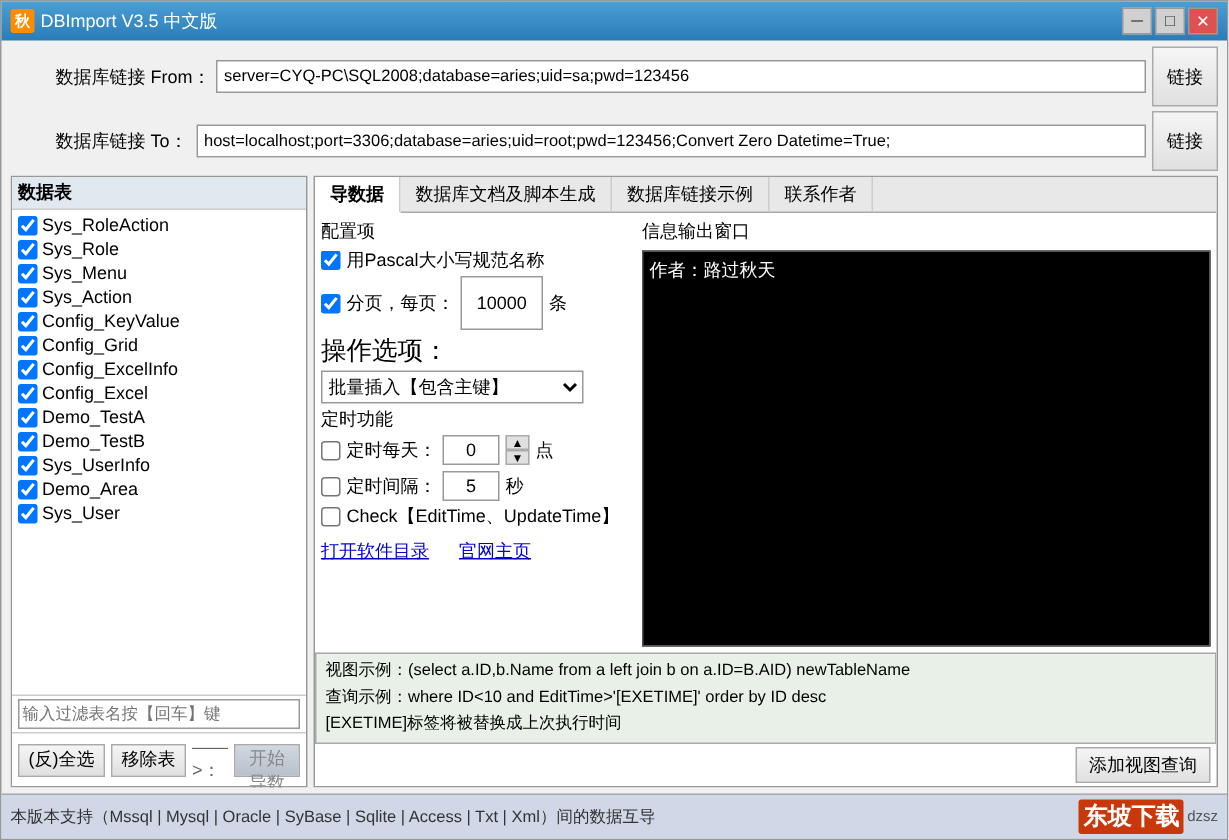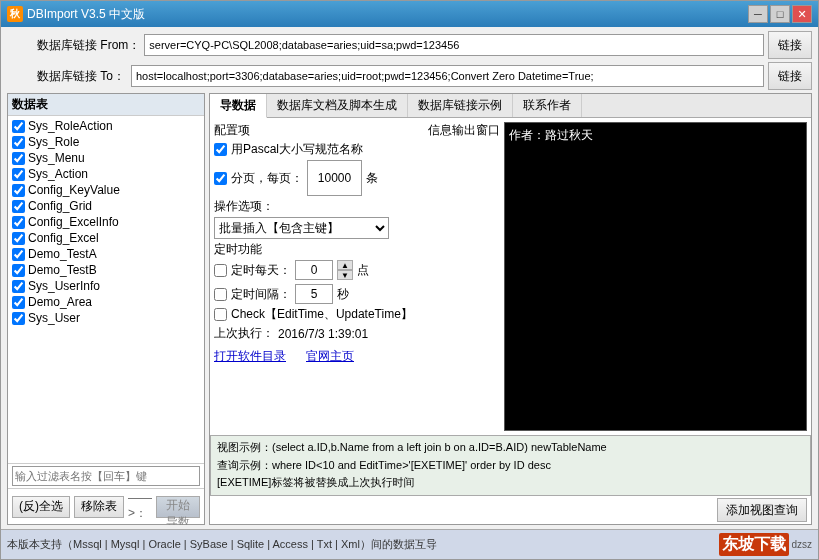--- a/index.html
+++ b/index.html
@@ -85,21 +85,21 @@
       flex: 1;
       height: 22px;
       border: 1px solid #999;
       background: white;
       padding: 0 4px;
       font-size: 11px;
       color: #000;
     }
     .conn-btn {
       width: 44px;
-      height: 28px;
+      height: 40px;
       background: linear-gradient(to bottom, #f5f5f5, #e0e0e0);
       border: 1px solid #aaa;
       cursor: pointer;
       font-size: 12px;
       color: #000;
       white-space: nowrap;
     }
     .main-area {
       flex: 1;
       display: flex;
@@ -248,21 +248,21 @@
       flex-wrap: nowrap;
     }
     .page-input {
       width: 55px;
       height: 36px;
       border: 1px solid #999;
       text-align: center;
       font-size: 12px;
     }
     .op-section-title {
-      font-size: 12px;
+      font-size: 17px;
       color: #000;
     }
     .op-select {
       width: 175px;
       height: 22px;
       border: 1px solid #999;
       font-size: 12px;
       background: white;
     }
     .schedule-section {
@@ -320,21 +320,21 @@
       color: #0000cc;
       text-decoration: underline;
       cursor: pointer;
       font-size: 12px;
       background: none;
       border: none;
     }
     .output-panel {
       flex: 1;
       display: flex;
-      flex-direction: row;
+      flex-direction: column;
       gap: 4px;
     }
     .output-title {
       font-size: 12px;
       color: #000;
     }
     .output-box {
       flex: 1;
       background: #000;
       color: #00cc00;
@@ -554,24 +554,20 @@
                 <input class="schedule-input" type="text" value="5" style="">
                 <span class="checkbox-label">秒</span>
               </div>
             </div>
 
             <div class="check-edit-row">
               <input type="checkbox" style="">
               <span class="checkbox-label">Check【EditTime、UpdateTime】</span>
             </div>
 
-            <div class="last-exec-row">
-              <span>上次执行：</span>
-              <span>2016/7/3 1:39:01</span>
-            </div>
 
             <div class="link-row">
               <button class="link-btn">打开软件目录</button>
               <button class="link-btn">官网主页</button>
             </div>
           </div>
 
           <div class="output-panel">
             <div class="output-title">信息输出窗口</div>
             <div class="output-box">

